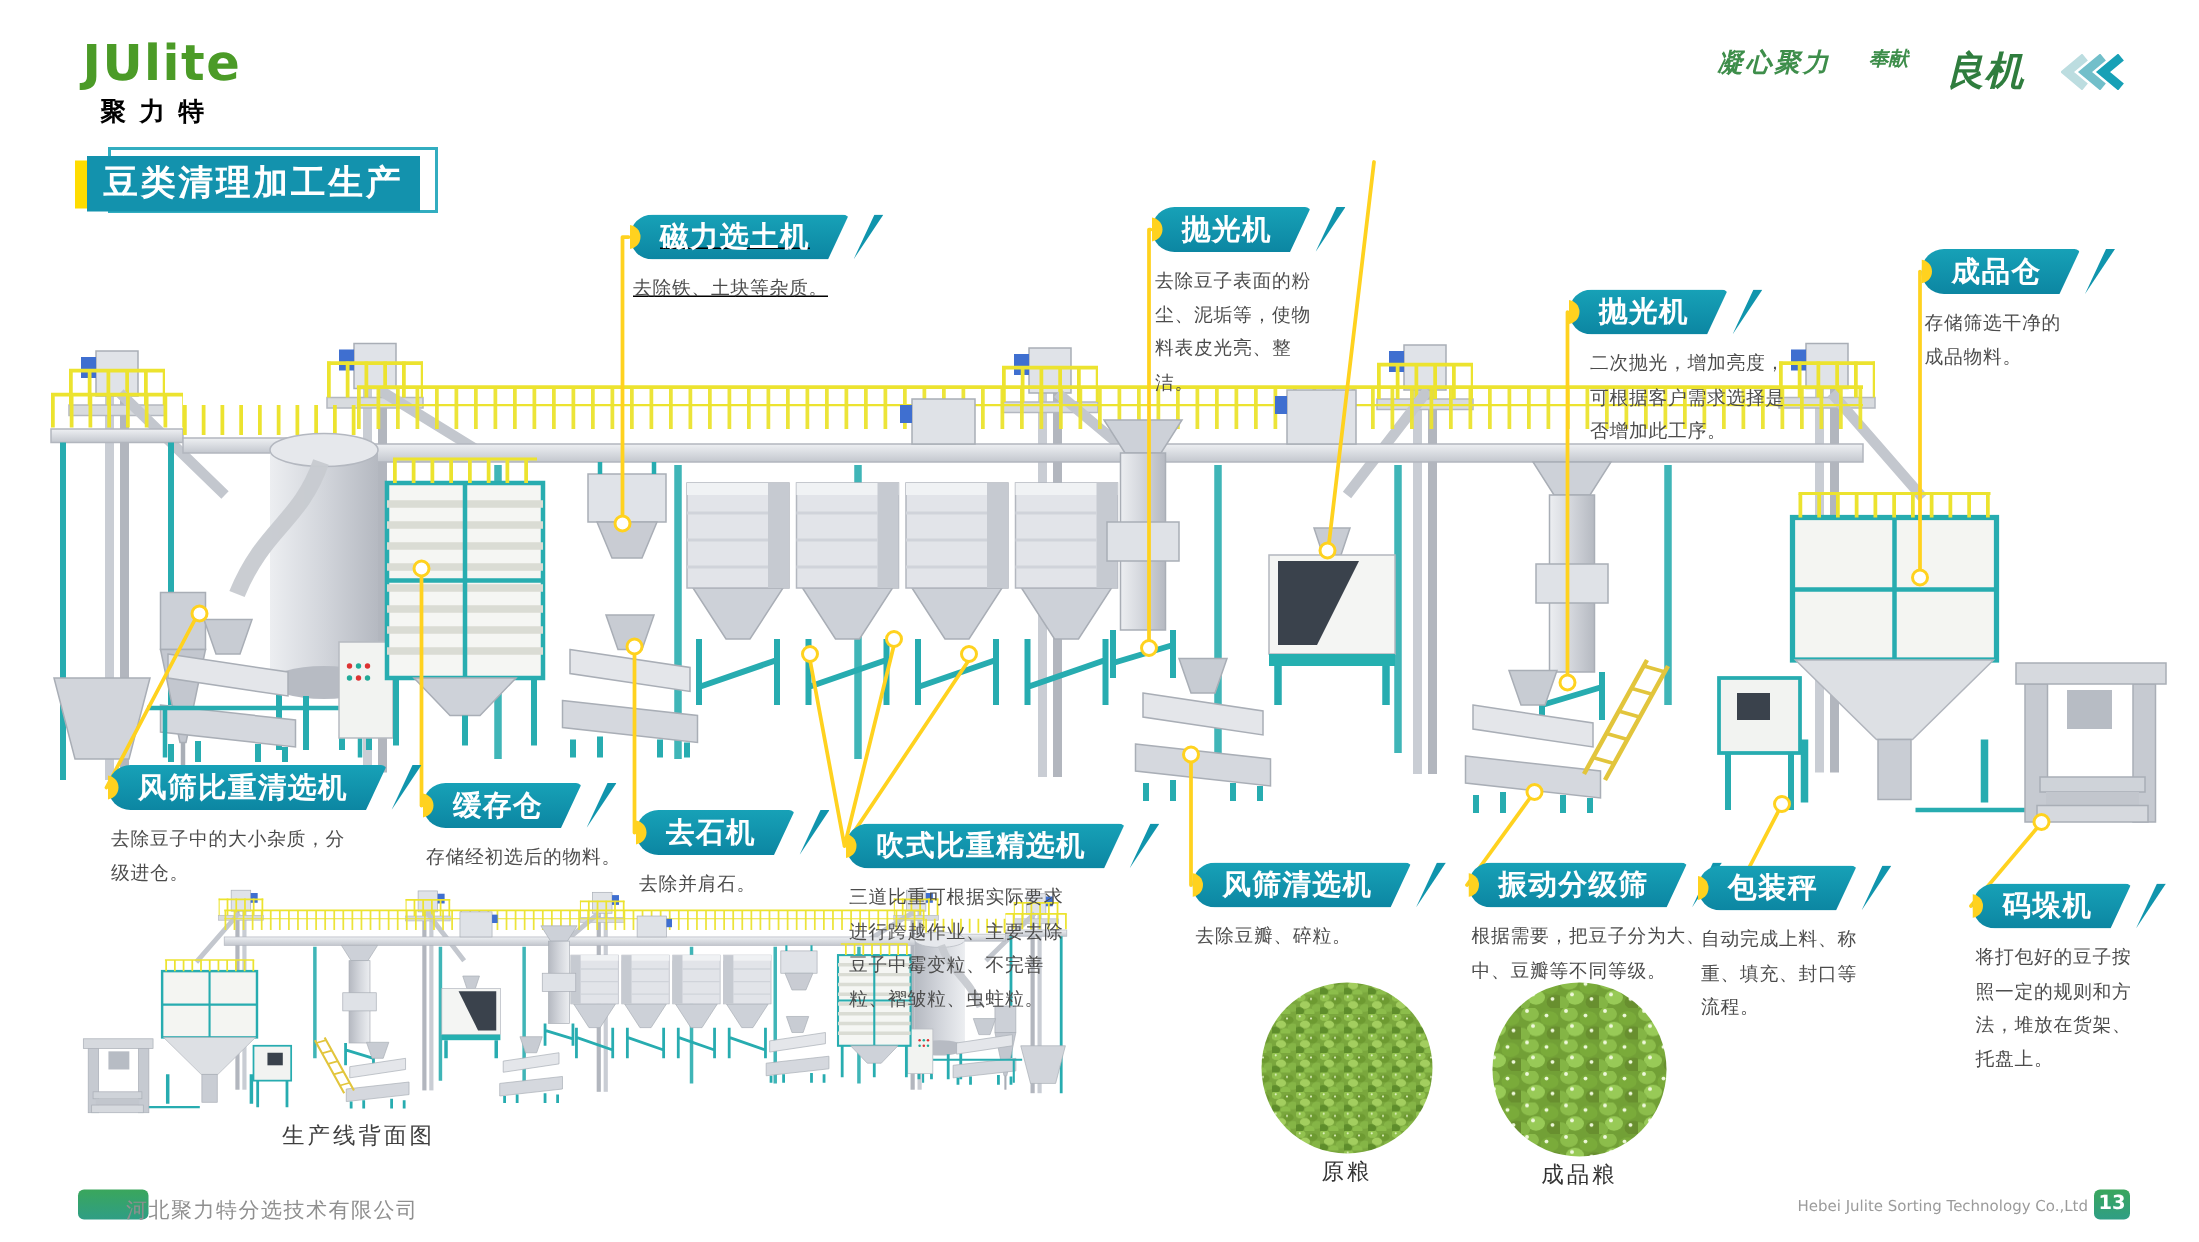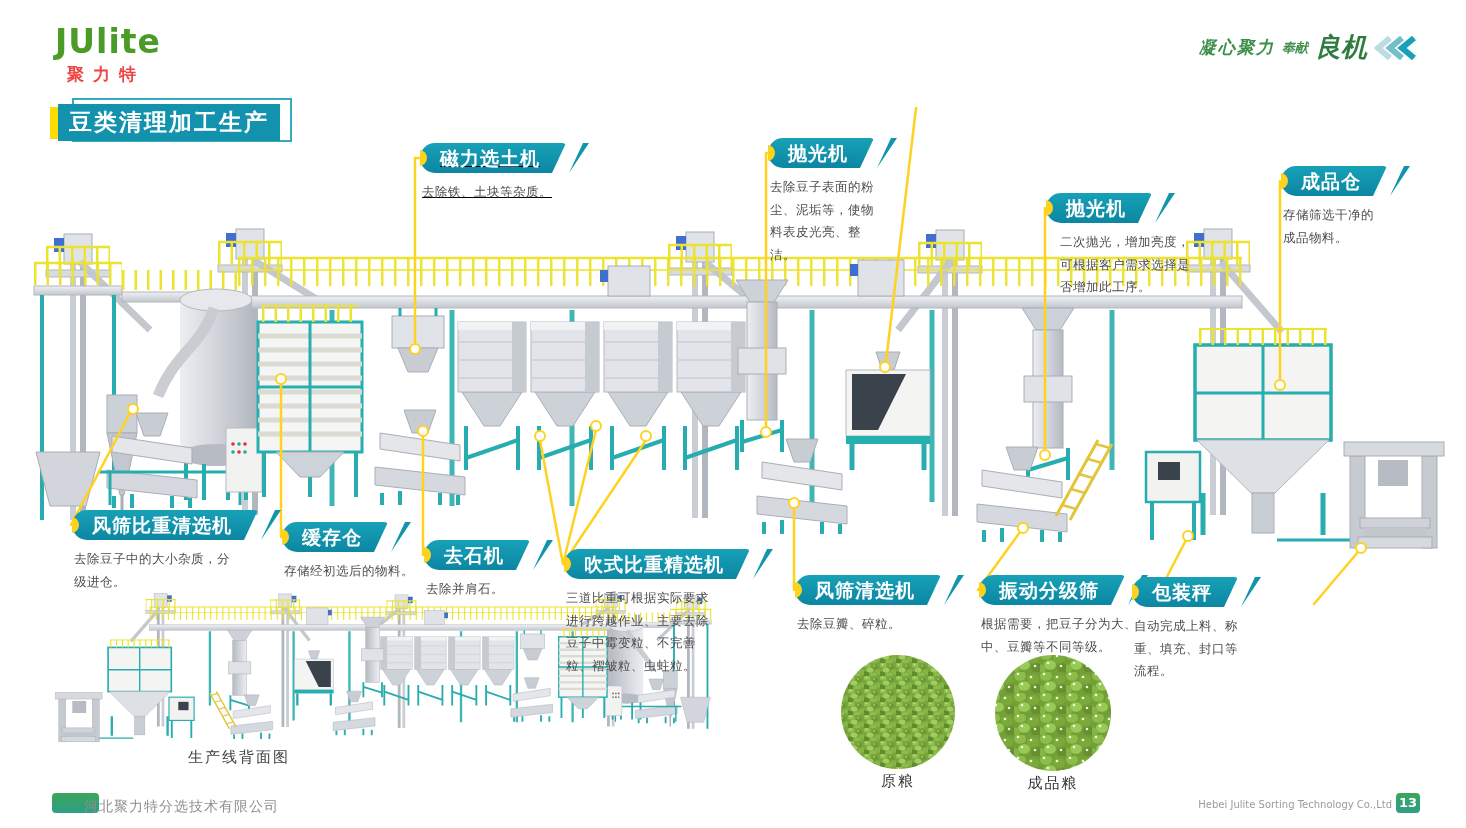--- a/index.html
+++ b/index.html
@@ -3,22 +3,22 @@
 <meta charset="utf-8">
 <style>
   * { margin:0; padding:0; box-sizing:border-box; }
   html,body { background:#ffffff; }
   body { font-family:"DejaVu Sans","Liberation Sans",sans-serif; }
   .page { position:relative; width:1466px; height:828px; background:#ffffff; overflow:hidden; }
 
   
   .logo { position:absolute; left:55px; top:22px; z-index:4; }
   .logo-main { font-size:33px; font-weight:bold; color:#4b9b27; letter-spacing:1px; }
-  .logo-sub { font-size:17px; font-weight:bold; color:#ef4444; letter-spacing:9px; margin-top:2px; margin-left:12px; }
-  .slogan { position:absolute; right:46px; top:30px; display:flex; align-items:center; gap:7px; z-index:4; }
+  .logo-sub { font-size:17px; font-weight:bold; color:#000000; letter-spacing:9px; margin-top:2px; margin-left:12px; }
+  .slogan { position:absolute; right:46px; top:30px; display:flex; align-items:flex-start; gap:25px; z-index:4; }
   .slogan .s1 { font-family:"DejaVu Serif","Liberation Serif",serif; font-style:italic; font-weight:bold; font-size:17px; color:#3e8e4b; letter-spacing:2px; }
   .slogan .s2 { font-family:"DejaVu Serif","Liberation Serif",serif; font-style:italic; font-weight:bold; font-size:13px; color:#3e8e4b; }
   .slogan .s3 { font-family:"DejaVu Serif","Liberation Serif",serif; font-style:italic; font-weight:bold; font-size:26px; color:#2f7d3e; }
   .slogan svg { align-self:center; }
 
   
   .title-outline { position:absolute; left:72px; top:98px; width:220px; height:44px; border:2px solid #32adc0; z-index:3; }
   .title-box { position:absolute; left:58px; top:104px; width:222px; height:37px; background:#1392ad; color:#fff;
                font-size:23px; font-weight:bold; letter-spacing:2px; text-align:center; line-height:37px; z-index:4; }
   .title-ybar { position:absolute; left:50px; top:107px; width:10px; height:32px; background:#ffdc00; z-index:4; }
@@ -383,20 +383,27 @@
       </div>
     <div class="desc">根据需要，把豆子分为大、中、豆瓣等不同等级。</div>
   </div>
   <div class="callout co12">
     <div class="banner-row">
         <div class="banner"><span class="dot"></span><span>包装秤</span></div>
         <div class="tip"></div>
       </div>
     <div class="desc">自动完成上料、称重、填充、封口等流程。</div>
   </div>
+  <div class="callout co13">
+    <div class="banner-row">
+        <div class="banner"><span class="dot"></span><span>码垛机</span></div>
+        <div class="tip"></div>
+      </div>
+    <div class="desc">将打包好的豆子按照一定的规则和方法，堆放在货架、托盘上。</div>
+  </div>
 
   <div class="backview-label">生产线背面图</div>
   <div class="sample-label raw">原粮</div>
   <div class="sample-label fin">成品粮</div>
 
   <div class="page-badge badge-left">12</div>
   <div class="company-left">河北聚力特分选技术有限公司</div>
   <div class="company-right">Hebei Julite Sorting Technology Co.,Ltd</div>
   <div class="page-badge badge-right">13</div>
 

